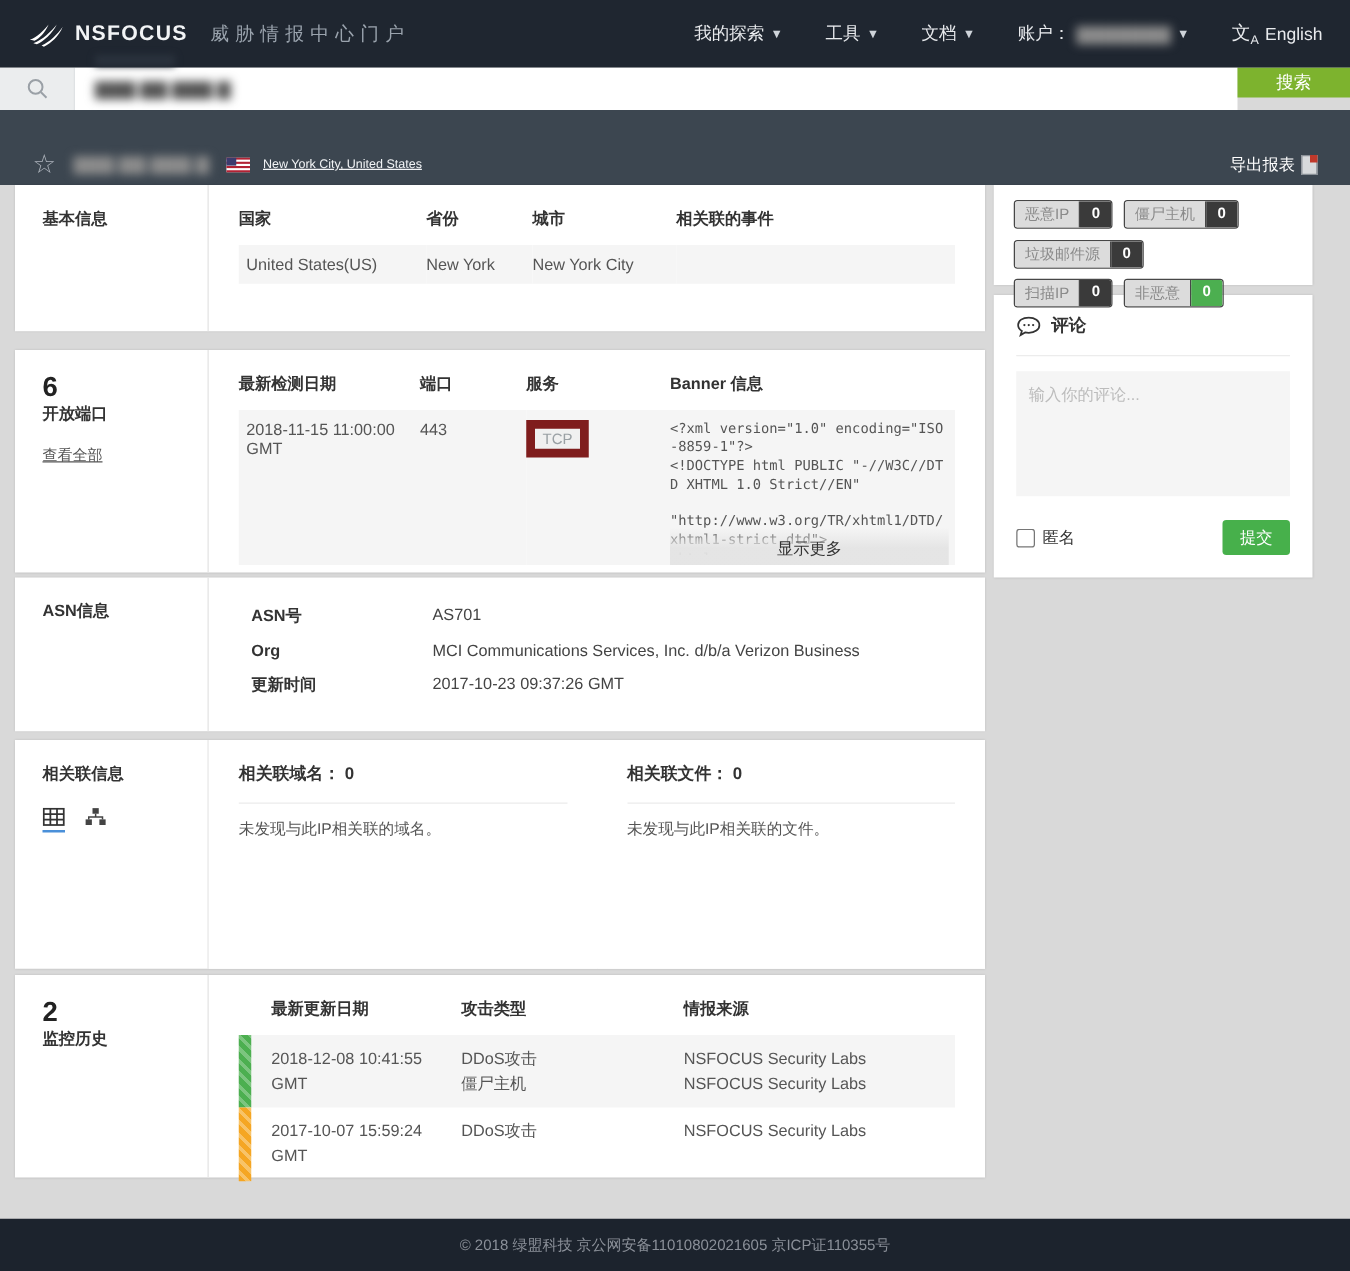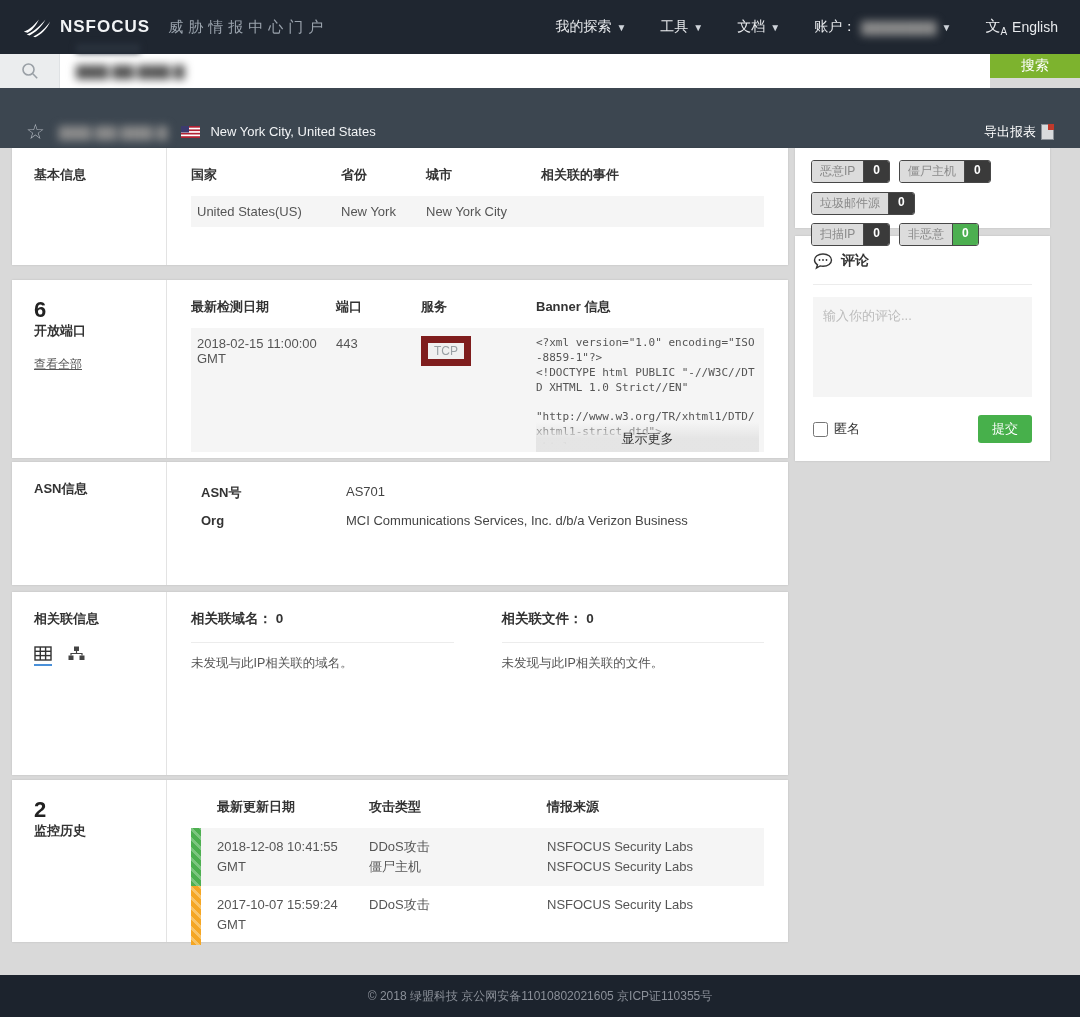--- a/index.html
+++ b/index.html
@@ -27,21 +27,21 @@
   .blurred { filter:blur(4px); color:#8c8c8c; user-select:none; }
   .blurred-dark { filter:blur(4px); color:#555; user-select:none; }
   .redaction-smudge { position:absolute; top:44px; left:76px; width:64px; height:9px; background:#2a323d; filter:blur(3px); z-index:6; }
 
   
   .band { position:absolute; top:88px; left:0; width:1080px; height:60px; background:#3c4650; color:#fff; }
   .ip-line { position:absolute; bottom:6px; left:0; width:100%; display:flex; align-items:center; padding:0 26px; gap:10px; }
   .star { font-size:21px; color:#aeb4bc; line-height:1; cursor:pointer; }
   .ip-text { font-size:14px; margin:0 4px; }
   .flag { width:19px; height:12px; display:inline-block; }
-  .loc-text { font-size:13px; color:#f2f4f6; }
+  .loc-text { font-size:10px; color:#f2f4f6;text-decoration:underline; }
   .export { margin-left:auto; display:flex; align-items:center; gap:5px; font-size:13px; cursor:pointer; }
   .doc-icon { position:relative; width:13px; height:16px; background:#d8dadc; border:1px solid #8a9097; }
   .doc-icon::after { content:""; position:absolute; top:-1px; right:-1px; width:6px; height:6px; background:#c0392b; }
 
   
   .main { position:absolute; top:148px; left:0; width:1080px; height:827px; }
   .col-left { position:absolute; left:12px; top:0; width:776px; }
   .col-right { position:absolute; left:795px; top:0; width:255px; }
   .card { background:#fff; display:flex; box-shadow:0 0 2px rgba(0,0,0,.12); }
   .rail { width:155px; border-right:1px solid #e3e3e3; padding:18px 0 0 22px; flex-shrink:0; }
@@ -231,21 +231,21 @@
         <div class="content">
           <table class="grid">
             <tbody>
                 <tr>
               <th style="width:145px">最新检测日期</th>
               <th style="width:85px">端口</th>
               <th style="width:115px">服务</th>
               <th>Banner 信息</th>
             </tr>
             <tr class="row-gray">
-              <td class="date-cell cell-pad">2018-02-15 11:00:00 GMT</td>
+              <td class="date-cell cell-pad">2018-11-15 11:00:00 GMT</td>
               <td class="port-cell">443</td>
               <td class="svc-cell">
                 <span class="tcp-tag">TCP</span>
               </td>
               <td class="banner-cell">
                 <span class="banner-text">&lt;?xml version="1.0" encoding="ISO-8859-1"?&gt;
 &lt;!DOCTYPE html PUBLIC "-//W3C//DTD XHTML 1.0 Strict//EN"
 
 "http://www.w3.org/TR/xhtml1/DTD/xhtml1-strict.dtd"&gt;
 &lt;html
@@ -263,20 +263,24 @@
           <div class="rail-title">ASN信息</div>
         </div>
         <div class="content" style="padding-left:34px; padding-top:22px">
           <div class="kv-row">
             <span class="kv-label">ASN号</span>
             <span class="kv-value">AS701</span>
           </div>
           <div class="kv-row">
             <span class="kv-label">Org</span>
             <span class="kv-value">MCI Communications Services, Inc. d/b/a Verizon Business</span>
+          </div>
+          <div class="kv-row">
+            <span class="kv-label">更新时间</span>
+            <span class="kv-value">2017-10-23 09:37:26 GMT</span>
           </div>
         </div>
       </div>
 
       <div class="card mb5" style="height:183px">
         <div class="rail">
           <div class="rail-title">相关联信息</div>
           <div class="related-icons">
             <span class="icon-btn">
               <svg width="18" height="15" viewBox="0 0 18 15">

